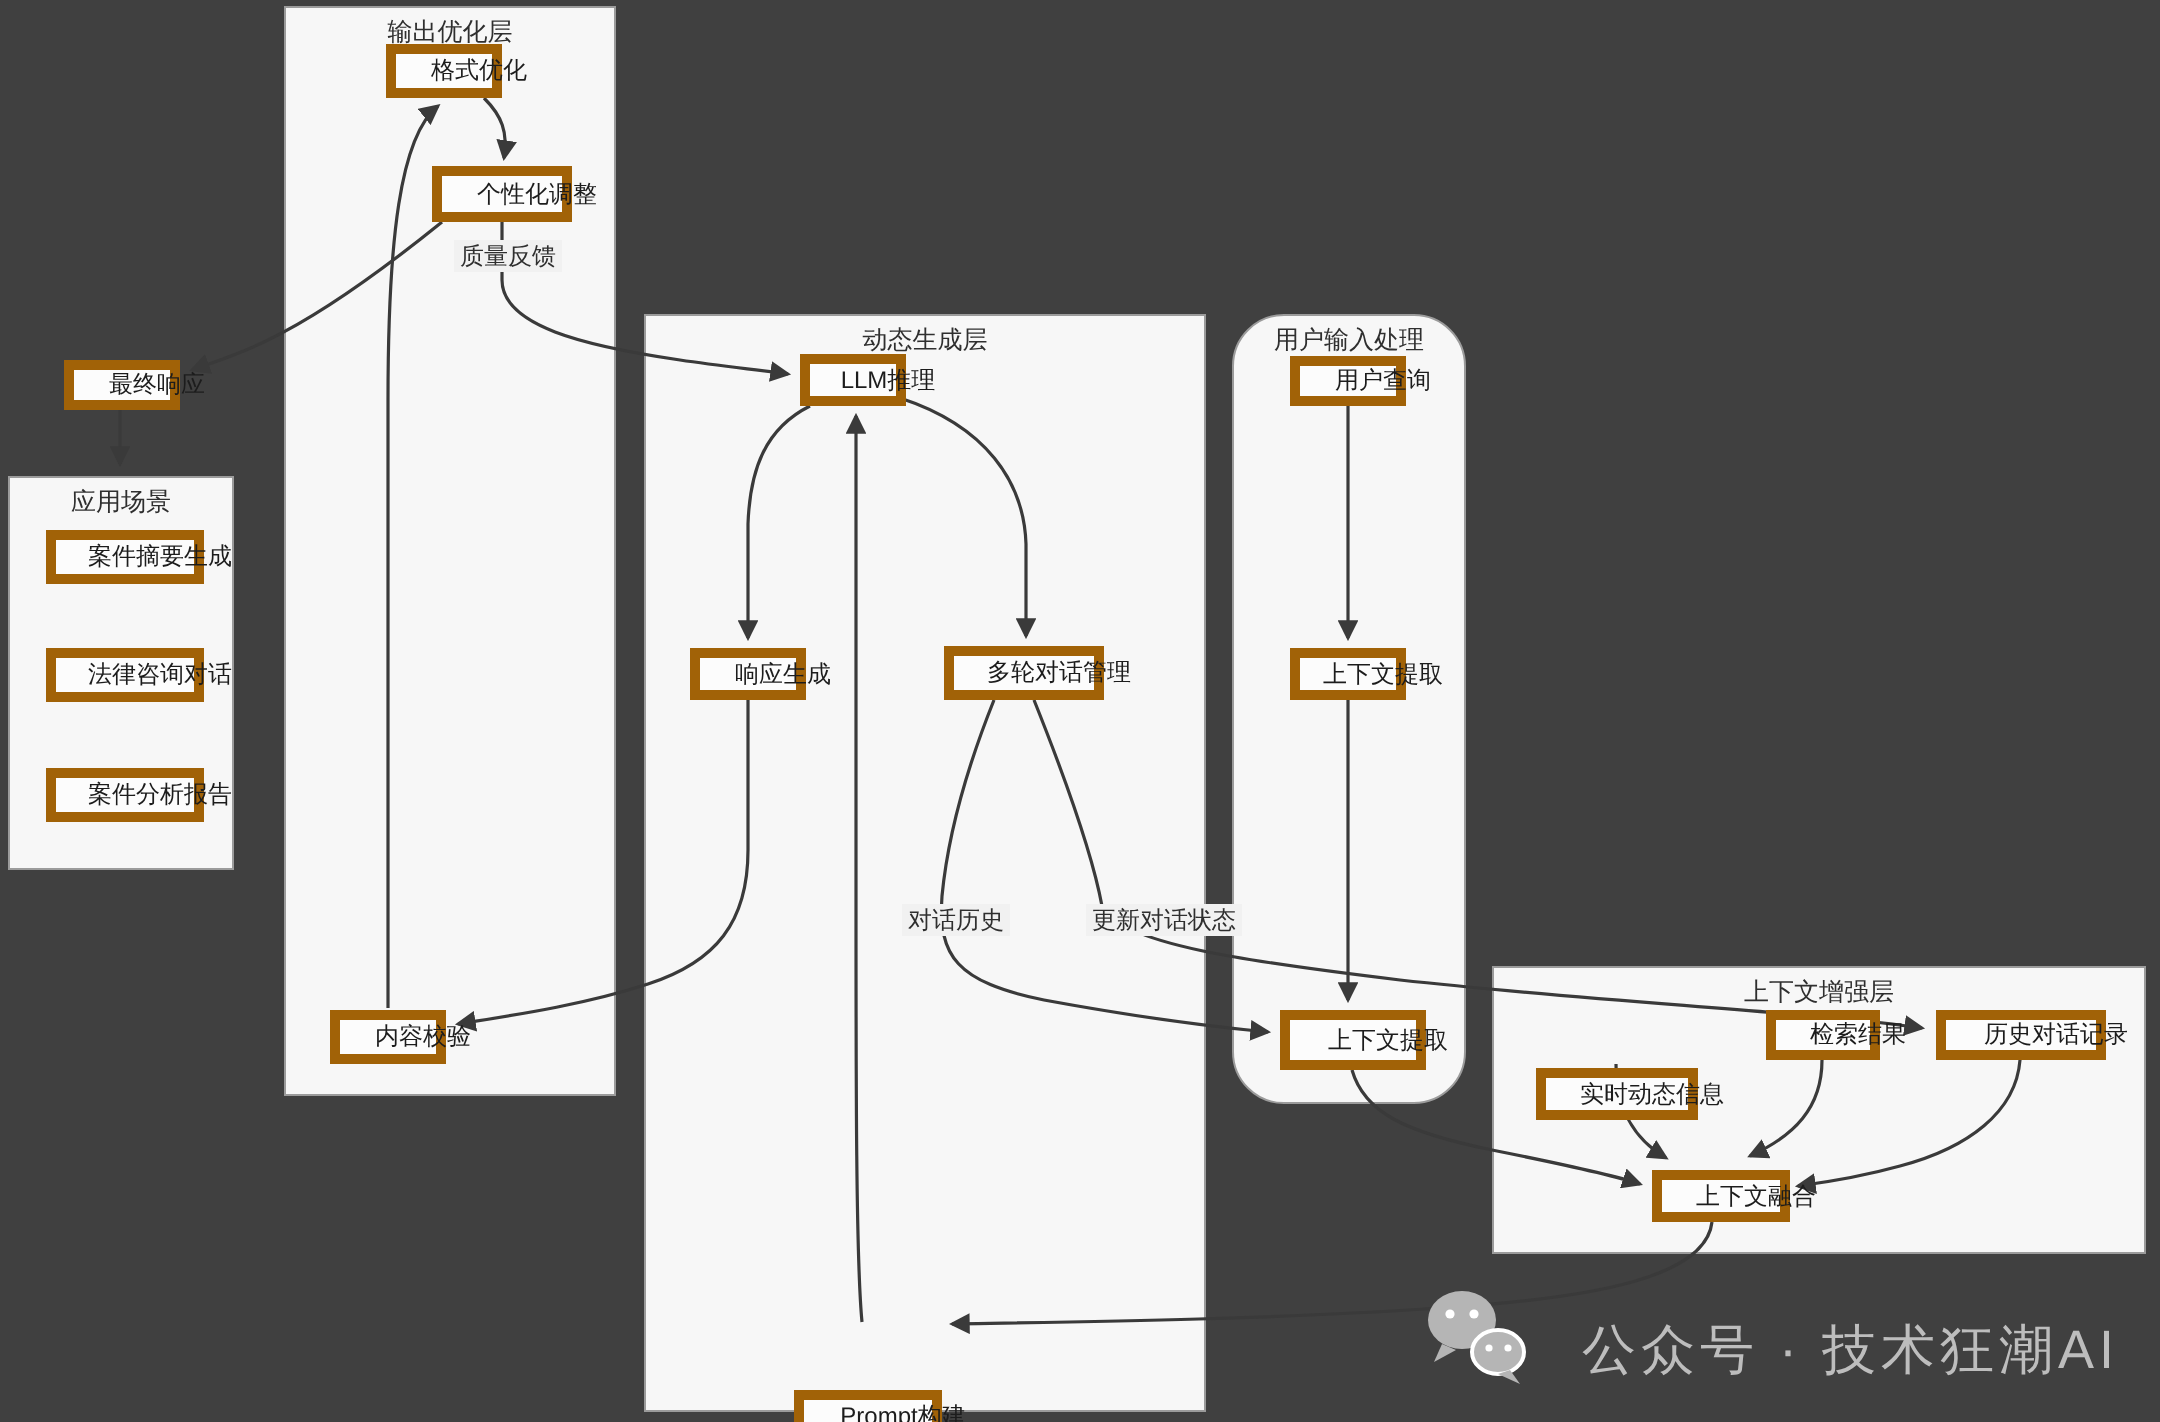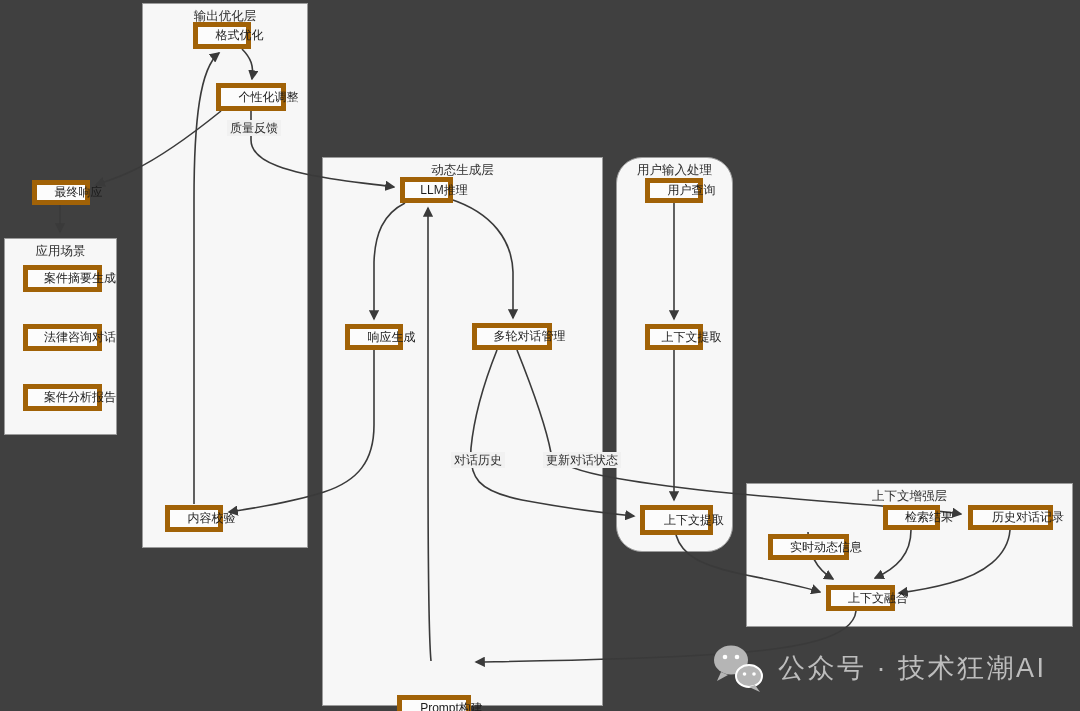--- a/index.html
+++ b/index.html
@@ -20,21 +20,21 @@
   .node{
     position:absolute;background:#fcfcfc;border:5px solid #a16207;
     box-sizing:border-box;display:flex;align-items:center;justify-content:center;
     font-size:12px;color:#1c1c1c;white-space:nowrap;padding-left:35px;
   }
   .edge-label{
     position:absolute;background:#f1f1f1;padding:1px 3px;font-size:12px;
     color:#2f2f2f;white-space:nowrap;line-height:1.2;
   }
   .watermark{
-    position:absolute;left:712px;top:643px;display:flex;align-items:center;gap:14px;
+    position:absolute;left:712px;top:643px;display:flex;align-items:flex-end;gap:27px;
   }
   .watermark-text{
     font-size:27px;color:#bdbdbd;letter-spacing:2.5px;white-space:nowrap;
   }
 </style>
 </head>
 <body>
 
 <div class="stage">
 

